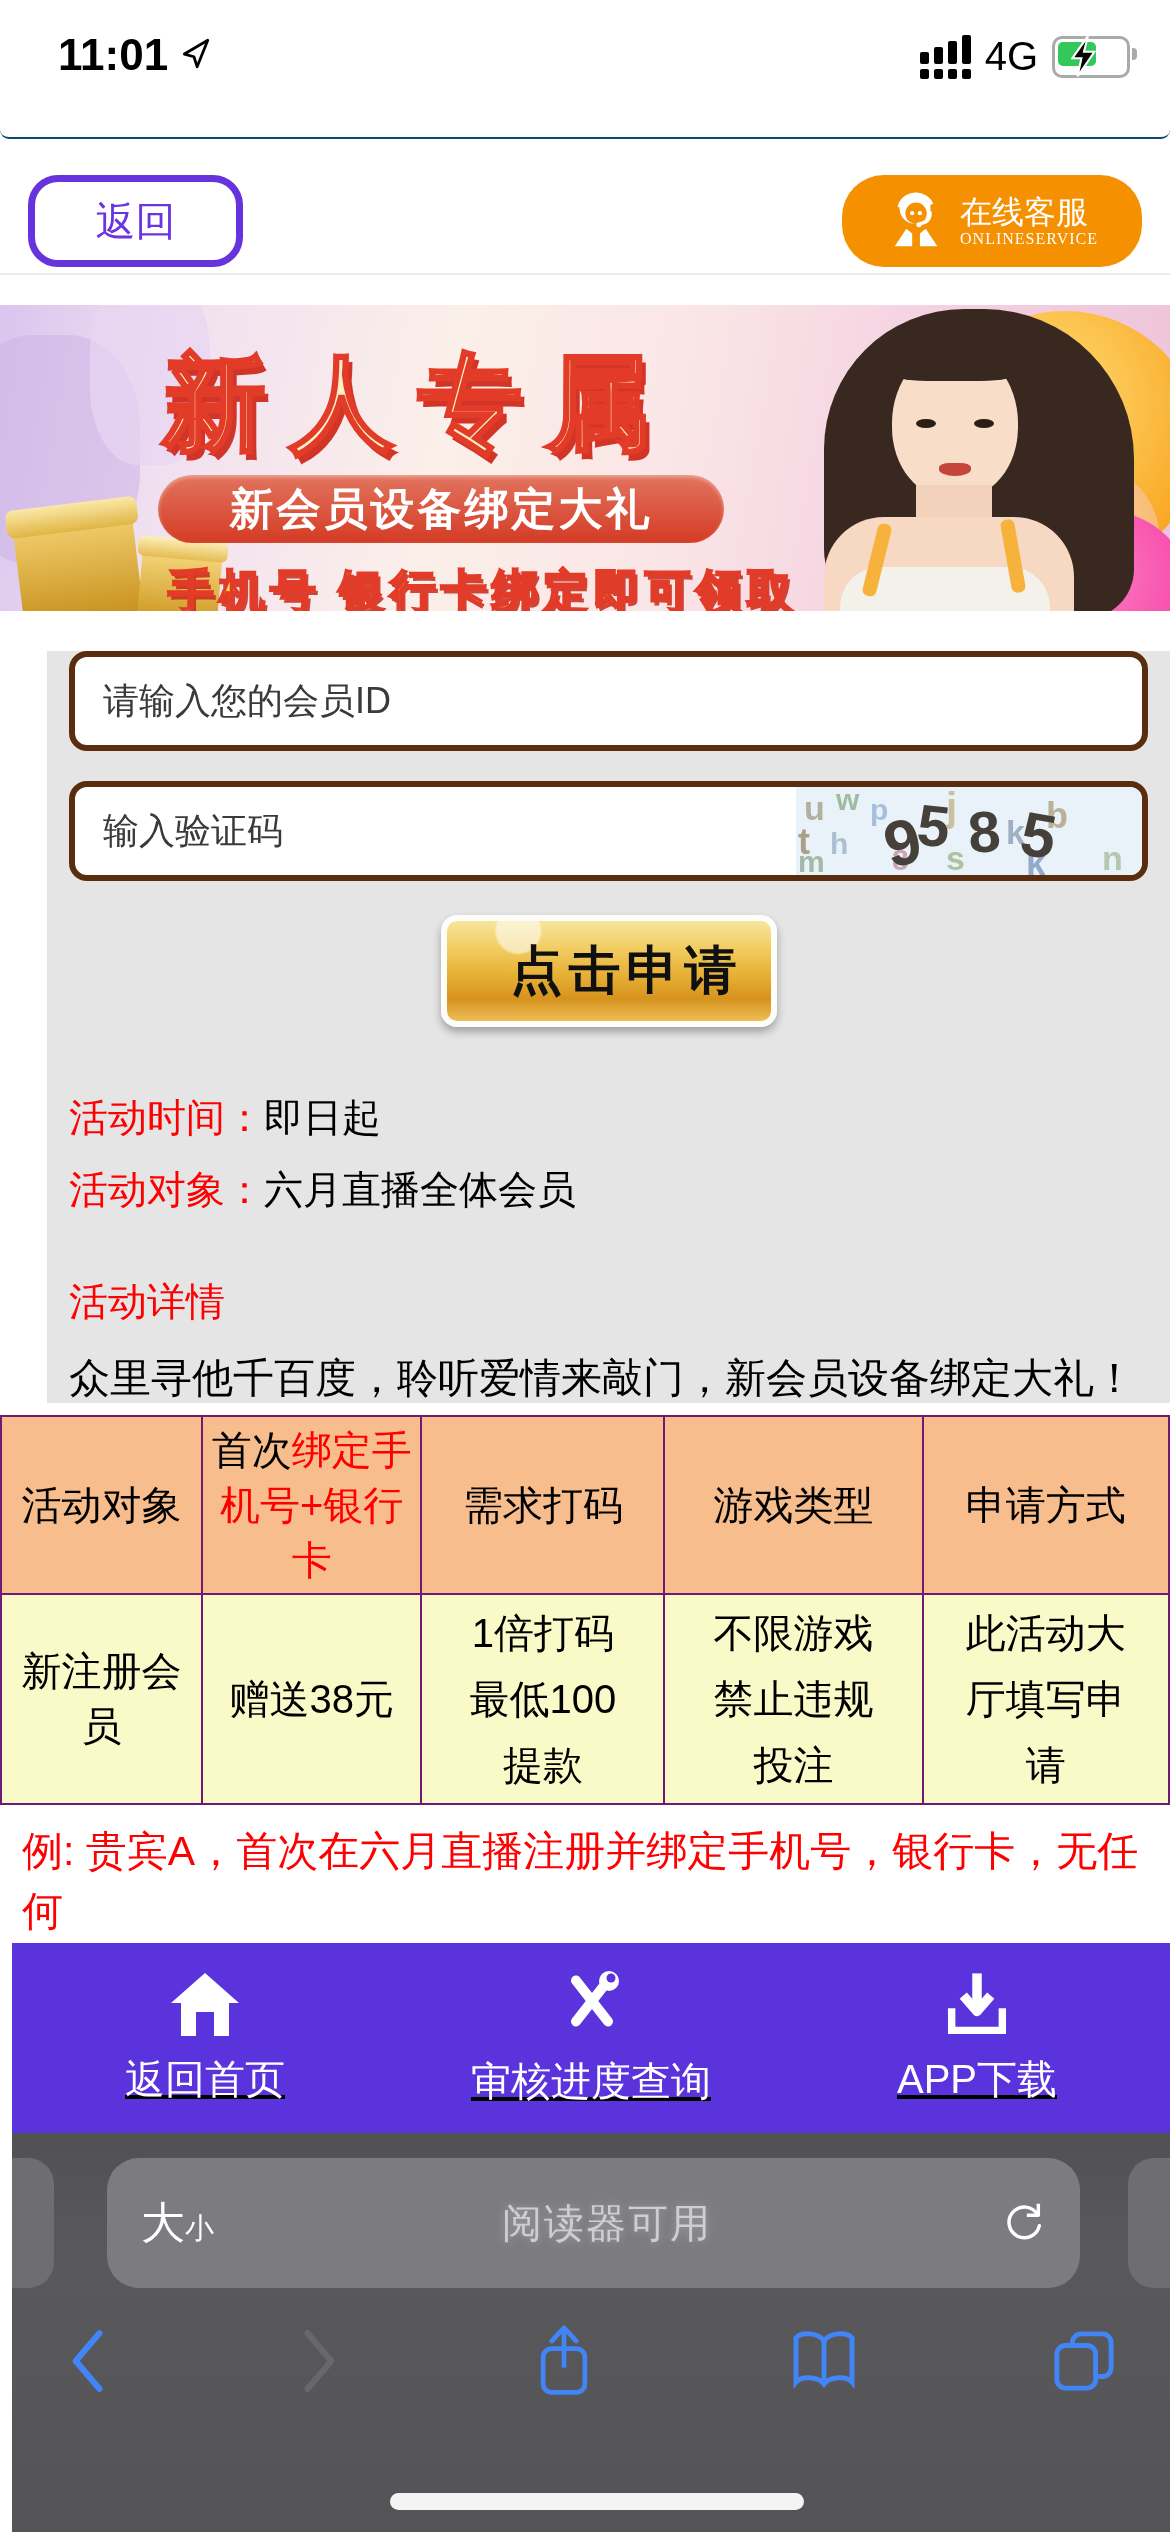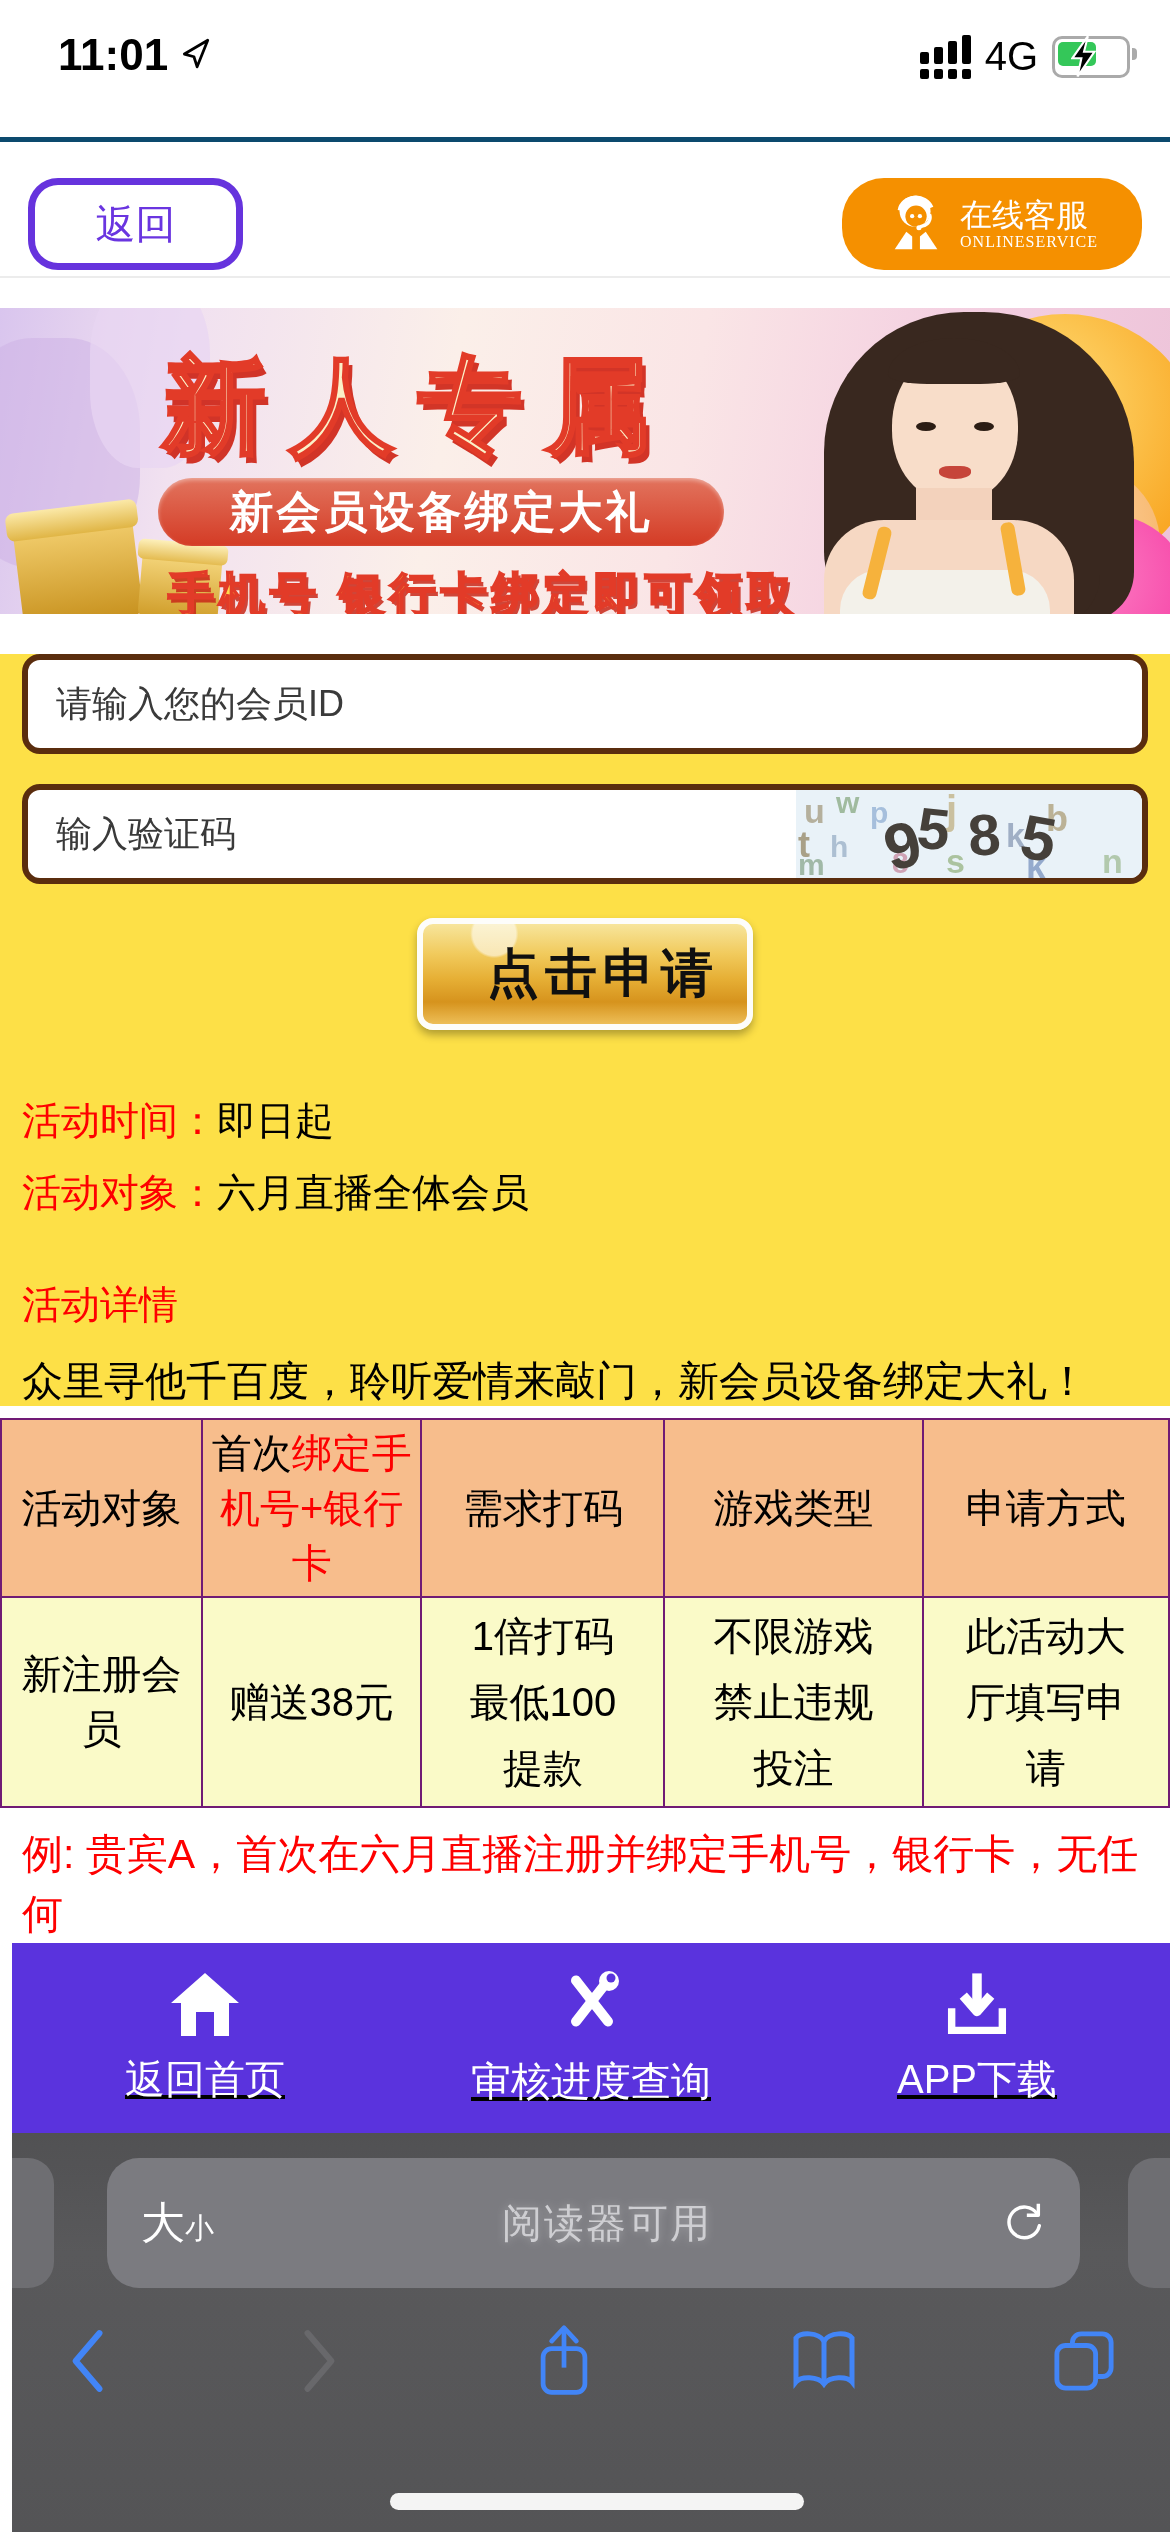--- a/index.html
+++ b/index.html
@@ -1,20 +1,20 @@
 <!DOCTYPE html>
 <html><head>
 <meta charset="utf-8">
 <style>
   html,body{margin:0;padding:0;background:#222;}
   #phone{position:relative;width:1170px;height:2532px;background:#fff;overflow:hidden;
          font-family:"Liberation Sans","DejaVu Sans",sans-serif;}
 
   
-  .status-bar{height:137px;border-bottom:5px solid #0c4a6e;position:relative;background:#fff;}
+  .status-bar{height:137px;border-bottom:2px solid #0c4a6e;position:relative;background:#fff;border-radius:9px;}
   .sb-time{position:absolute;left:58px;top:30px;font-size:44px;font-weight:700;color:#000;display:flex;align-items:center;gap:10px;}
   .sb-right{position:absolute;right:40px;top:34px;display:flex;align-items:center;gap:14px;justify-content:center;}
   .sig{display:flex;flex-direction:column;gap:5px;align-items:flex-start;}
   .sig-row{display:flex;align-items:flex-end;gap:5px;}
   .sig-row .b{width:9px;background:#000;border-radius:2px;}
   .sig-row.top .b1{height:12px}.sig-row.top .b2{height:17px}.sig-row.top .b3{height:23px}.sig-row.top .b4{height:29px}
   .sig-row.bot .b{height:10px}
   .sb-net{font-size:40px;color:#000;}
   .battery{position:relative;width:72px;height:36px;border:3px solid #aaa;border-radius:10px;}
   .battery .fill{position:absolute;left:3px;top:3px;width:38px;height:24px;background:#34c759;border-radius:5px;}
@@ -63,21 +63,21 @@
   .strap.s2{right:150px;top:214px;transform:rotate(-10deg);}
   .banner-title{position:absolute;left:162px;top:30px;font-size:104px;font-weight:900;color:#fbf0c8;
     letter-spacing:24px;-webkit-text-stroke:3px #e23b28;text-shadow:5px 7px 0 rgba(205,32,18,.9);white-space:nowrap;}
   .banner-pill{position:absolute;left:158px;top:170px;width:566px;height:68px;border-radius:40px;
     background:linear-gradient(180deg,#e2745e,#d43b25);display:flex;align-items:center;justify-content:center;
     color:#fff;font-size:44px;font-weight:700;letter-spacing:3px;box-shadow:inset 0 2px 4px rgba(255,255,255,.4);}
   .banner-note{position:absolute;left:168px;top:256px;font-size:46px;font-weight:800;color:#ffd94e;
     letter-spacing:5px;-webkit-text-stroke:2px #e23b28;text-shadow:3px 4px 0 rgba(200,40,25,.85);white-space:nowrap;}
 
   
-  .content{padding:0 22px;background:#fde047;}
+  .content{padding:0 22px;background:#e5e5e5;margin-left:47px;}
   .field{position:relative;height:100px;border:6px solid #5a2d0e;border-radius:18px;box-sizing:border-box;overflow:hidden;background:#fff;}
   .field input{border:0;outline:none;width:100%;height:100%;font-size:36px;color:#222;padding:0 28px;box-sizing:border-box;
                font-family:"Liberation Sans","DejaVu Sans",sans-serif;background:transparent;}
   .field input::placeholder{color:#3a3a3a;opacity:1;}
   .f1{margin-top:40px;}
   .f2{margin-top:30px;}
   .f2 input{padding-right:370px;}
   .captcha{position:absolute;right:0;top:0;bottom:0;width:346px;background:#e9f2f8;display:flex;align-items:center;justify-content:center;}
   .captcha .digit{font-size:58px;font-weight:900;color:#45403a;}
   .captcha .d0{transform:rotate(-14deg) translateY(12px);font-size:64px;}

